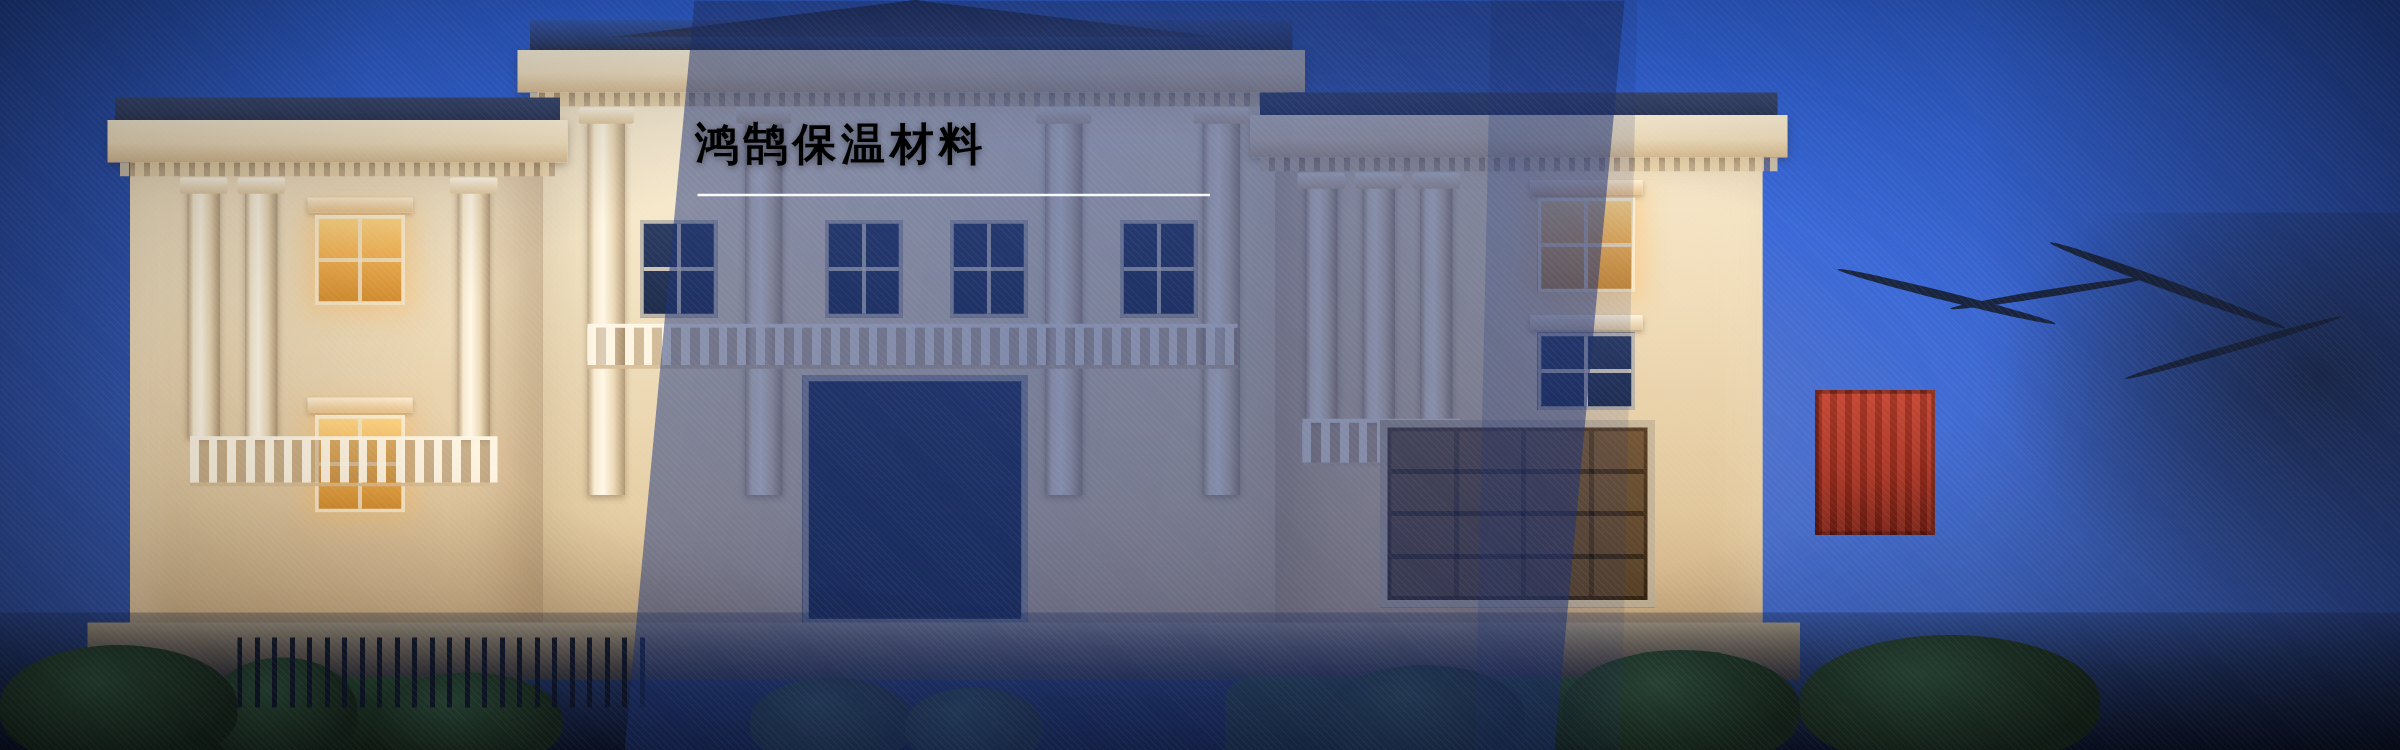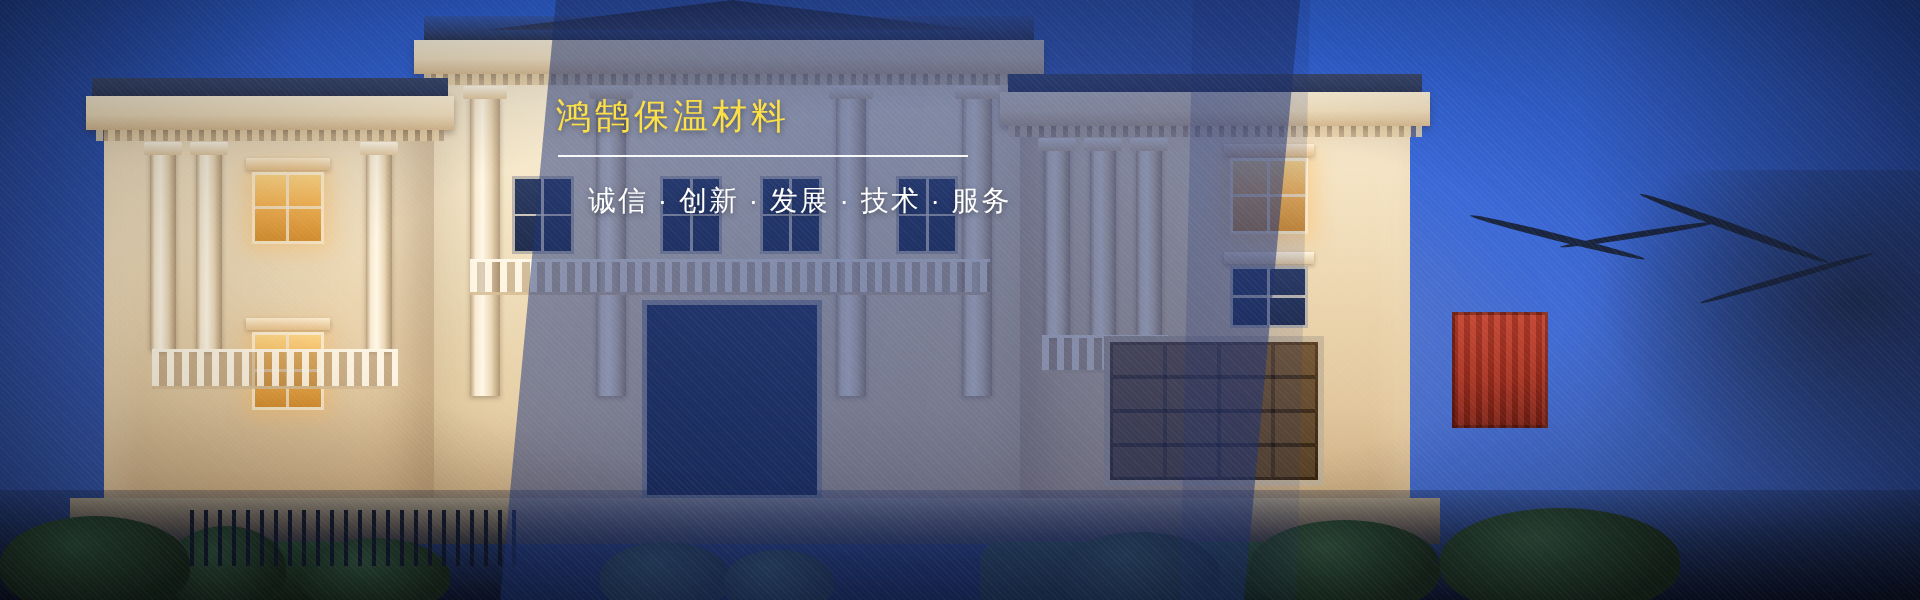--- a/index.html
+++ b/index.html
@@ -278,22 +278,22 @@
     pointer-events:none;
   }
 
   
   .copy{
     position:absolute;left:556px;top:98px;width:520px;
     z-index:40;
   }
   .brand{
     font-size:35px;line-height:1;
-    color:#fde047;letter-spacing:4px;
-    font-weight:400;
+    color:#000000;letter-spacing:4px;
+    font-weight:700;
     text-shadow:0 2px 6px rgba(0,0,0,.45);
     white-space:nowrap;
   }
   .rule{
     margin-top:22px;margin-left:2px;
     width:410px;height:2px;background:#ffffff;opacity:.95;
   }
   .headline{
     margin-top:24px;
     font-size:56px;line-height:1.08;
@@ -437,16 +437,15 @@
   <div class="panel-2"></div>
 
   <div class="hatch"></div>
   <div class="vignette"></div>
 
   <div class="copy">
     <div class="brand">鸿鹄保温材料</div>
     <div class="rule"></div>
     <div class="headline">
     </div>
-    <div class="tagline">诚信 · 创新 · 发展 · 技术 · 服务</div>
   </div>
 
 </div>
 
 </body></html>

